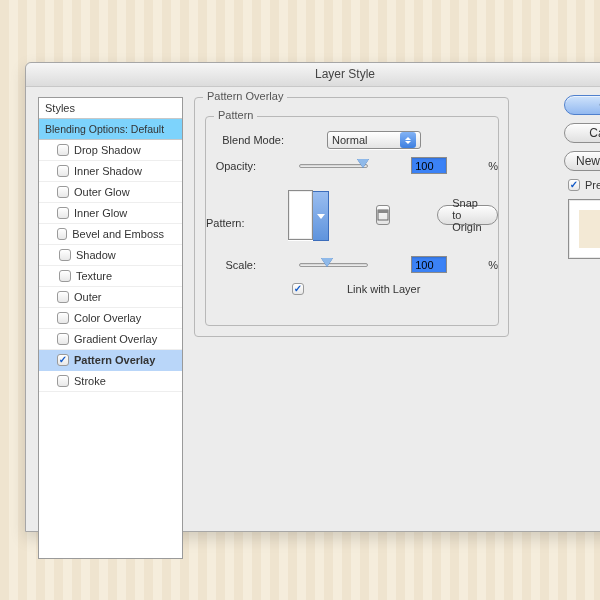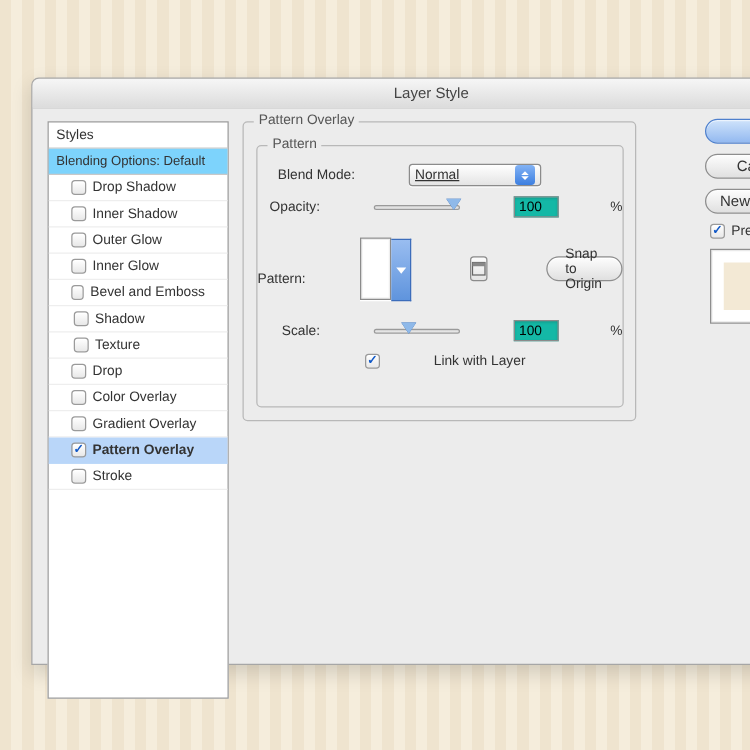--- a/index.html
+++ b/index.html
@@ -101,21 +101,21 @@
     gap: 1px;
   }
   .select .arrow::before, .select .arrow::after {
     content:""; width:0;height:0;
     border-left:3px solid transparent;border-right:3px solid transparent;
   }
   .select .arrow::before{border-bottom:3px solid #fff;}
   .select .arrow::after{border-top:3px solid #fff;}
   .numbox {
     width: 36px; height: 17px;
-    background:#14b8a6; border:1px solid #8b8b8b;
+    background:#3b82f6; border:1px solid #8b8b8b;
     font-size:11px; padding:1px 3px;
     box-shadow: inset 0 1px 2px rgba(0,0,0,0.15);
   }
   .slider-track {
     height: 4px; background: linear-gradient(#d0d0d0,#f2f2f2);
     border: 1px solid #9a9a9a;
     border-radius: 2px;
     position: relative;
   }
   .slider-thumb {
@@ -229,21 +229,21 @@
       <div class="style-item sub">
         <span class="cb"></span>
         <span>Shadow</span>
       </div>
       <div class="style-item sub">
         <span class="cb"></span>
         <span>Texture</span>
       </div>
       <div class="style-item">
         <span class="cb"></span>
-        <span>Drop</span>
+        <span>Outer</span>
       </div>
       <div class="style-item">
         <span class="cb"></span>
         <span>Color Overlay</span>
       </div>
       <div class="style-item">
         <span class="cb"></span>
         <span>Gradient Overlay</span>
       </div>
       <div class="style-item sel">
@@ -257,21 +257,21 @@
     </div>
 
     <div class="group-box overlay-group">
       <div class="legend">Pattern Overlay</div>
 
       <div class="group-box pattern-group">
         <div class="legend">Pattern</div>
 
         <div class="fld" style="margin:14px 0 0 0;">
           <span class="lab">Blend Mode:</span>
-          <span class="select" style="width:106px;text-decoration:underline;">
+          <span class="select" style="width:94px;">
             <span style="flex:1;">Normal</span>
             <span class="arrow"></span>
           </span>
         </div>
 
         <div class="fld" style="margin:8px 0 0 0;">
           <span class="lab">Opacity:</span>
           <span style="width:108px;display:inline-block;">
             <span class="slider-track" style="display:block;">
               <span class="slider-thumb" style="left:calc(100% - 10px);"></span>

